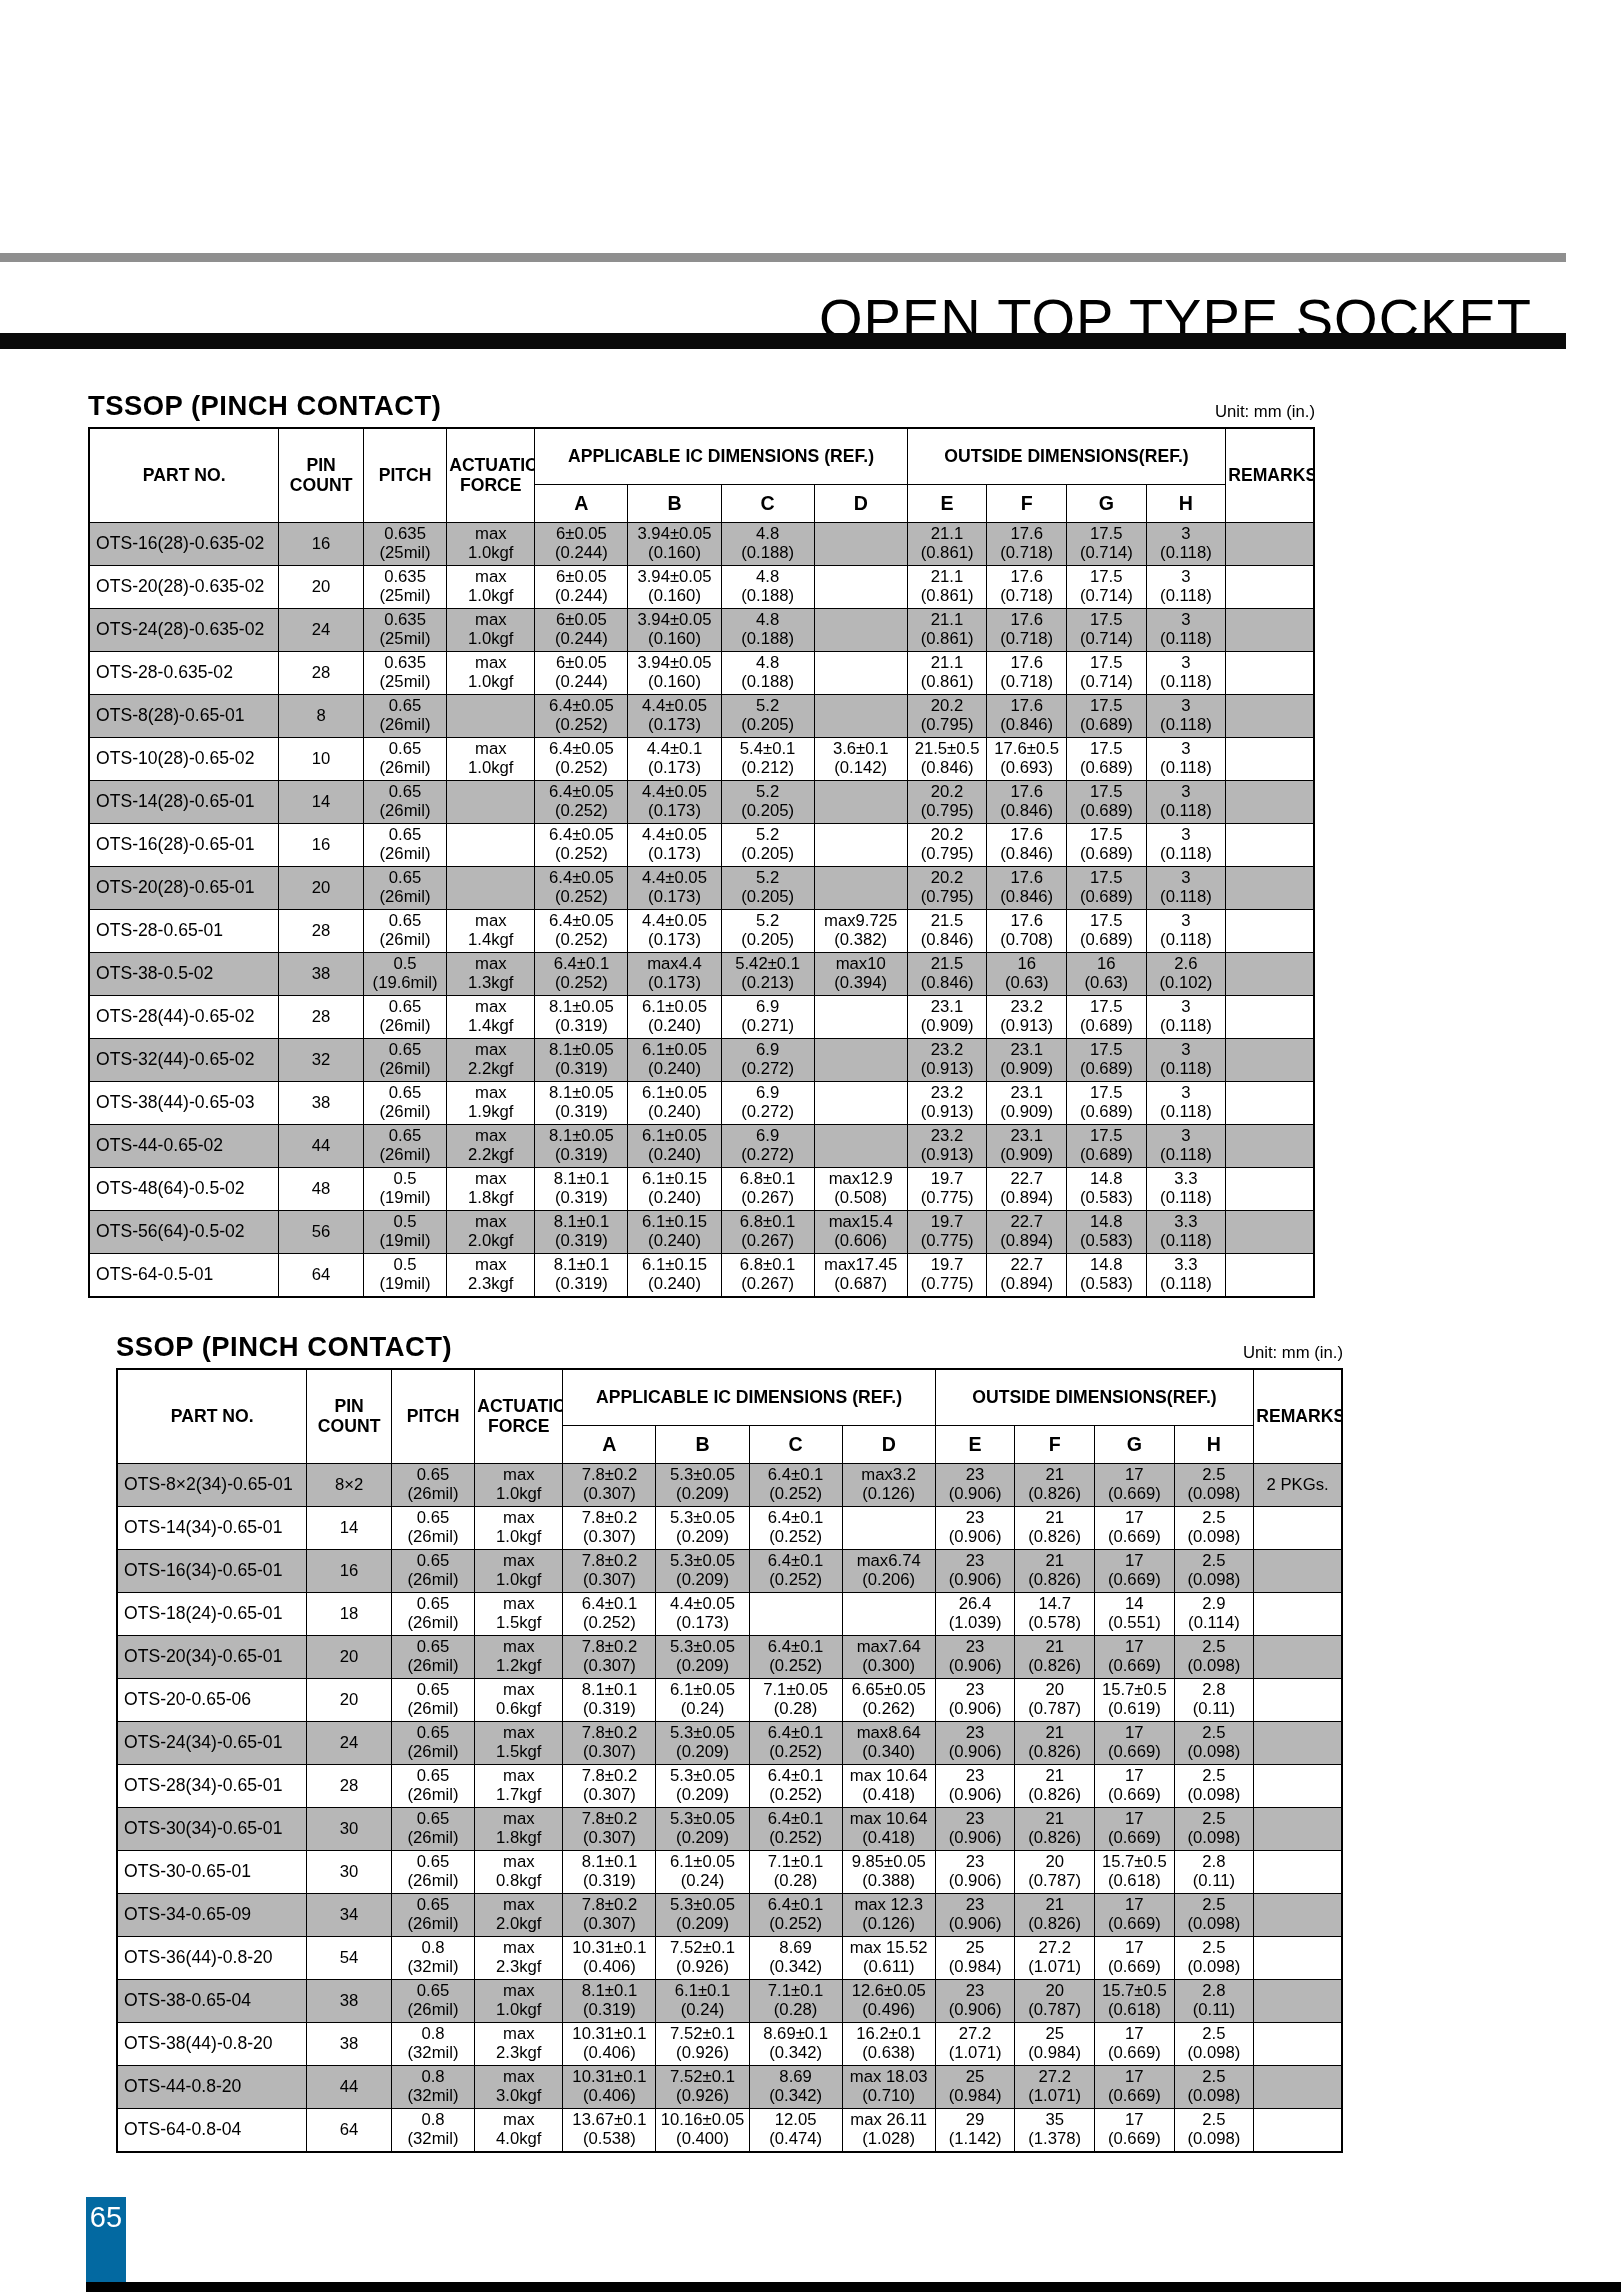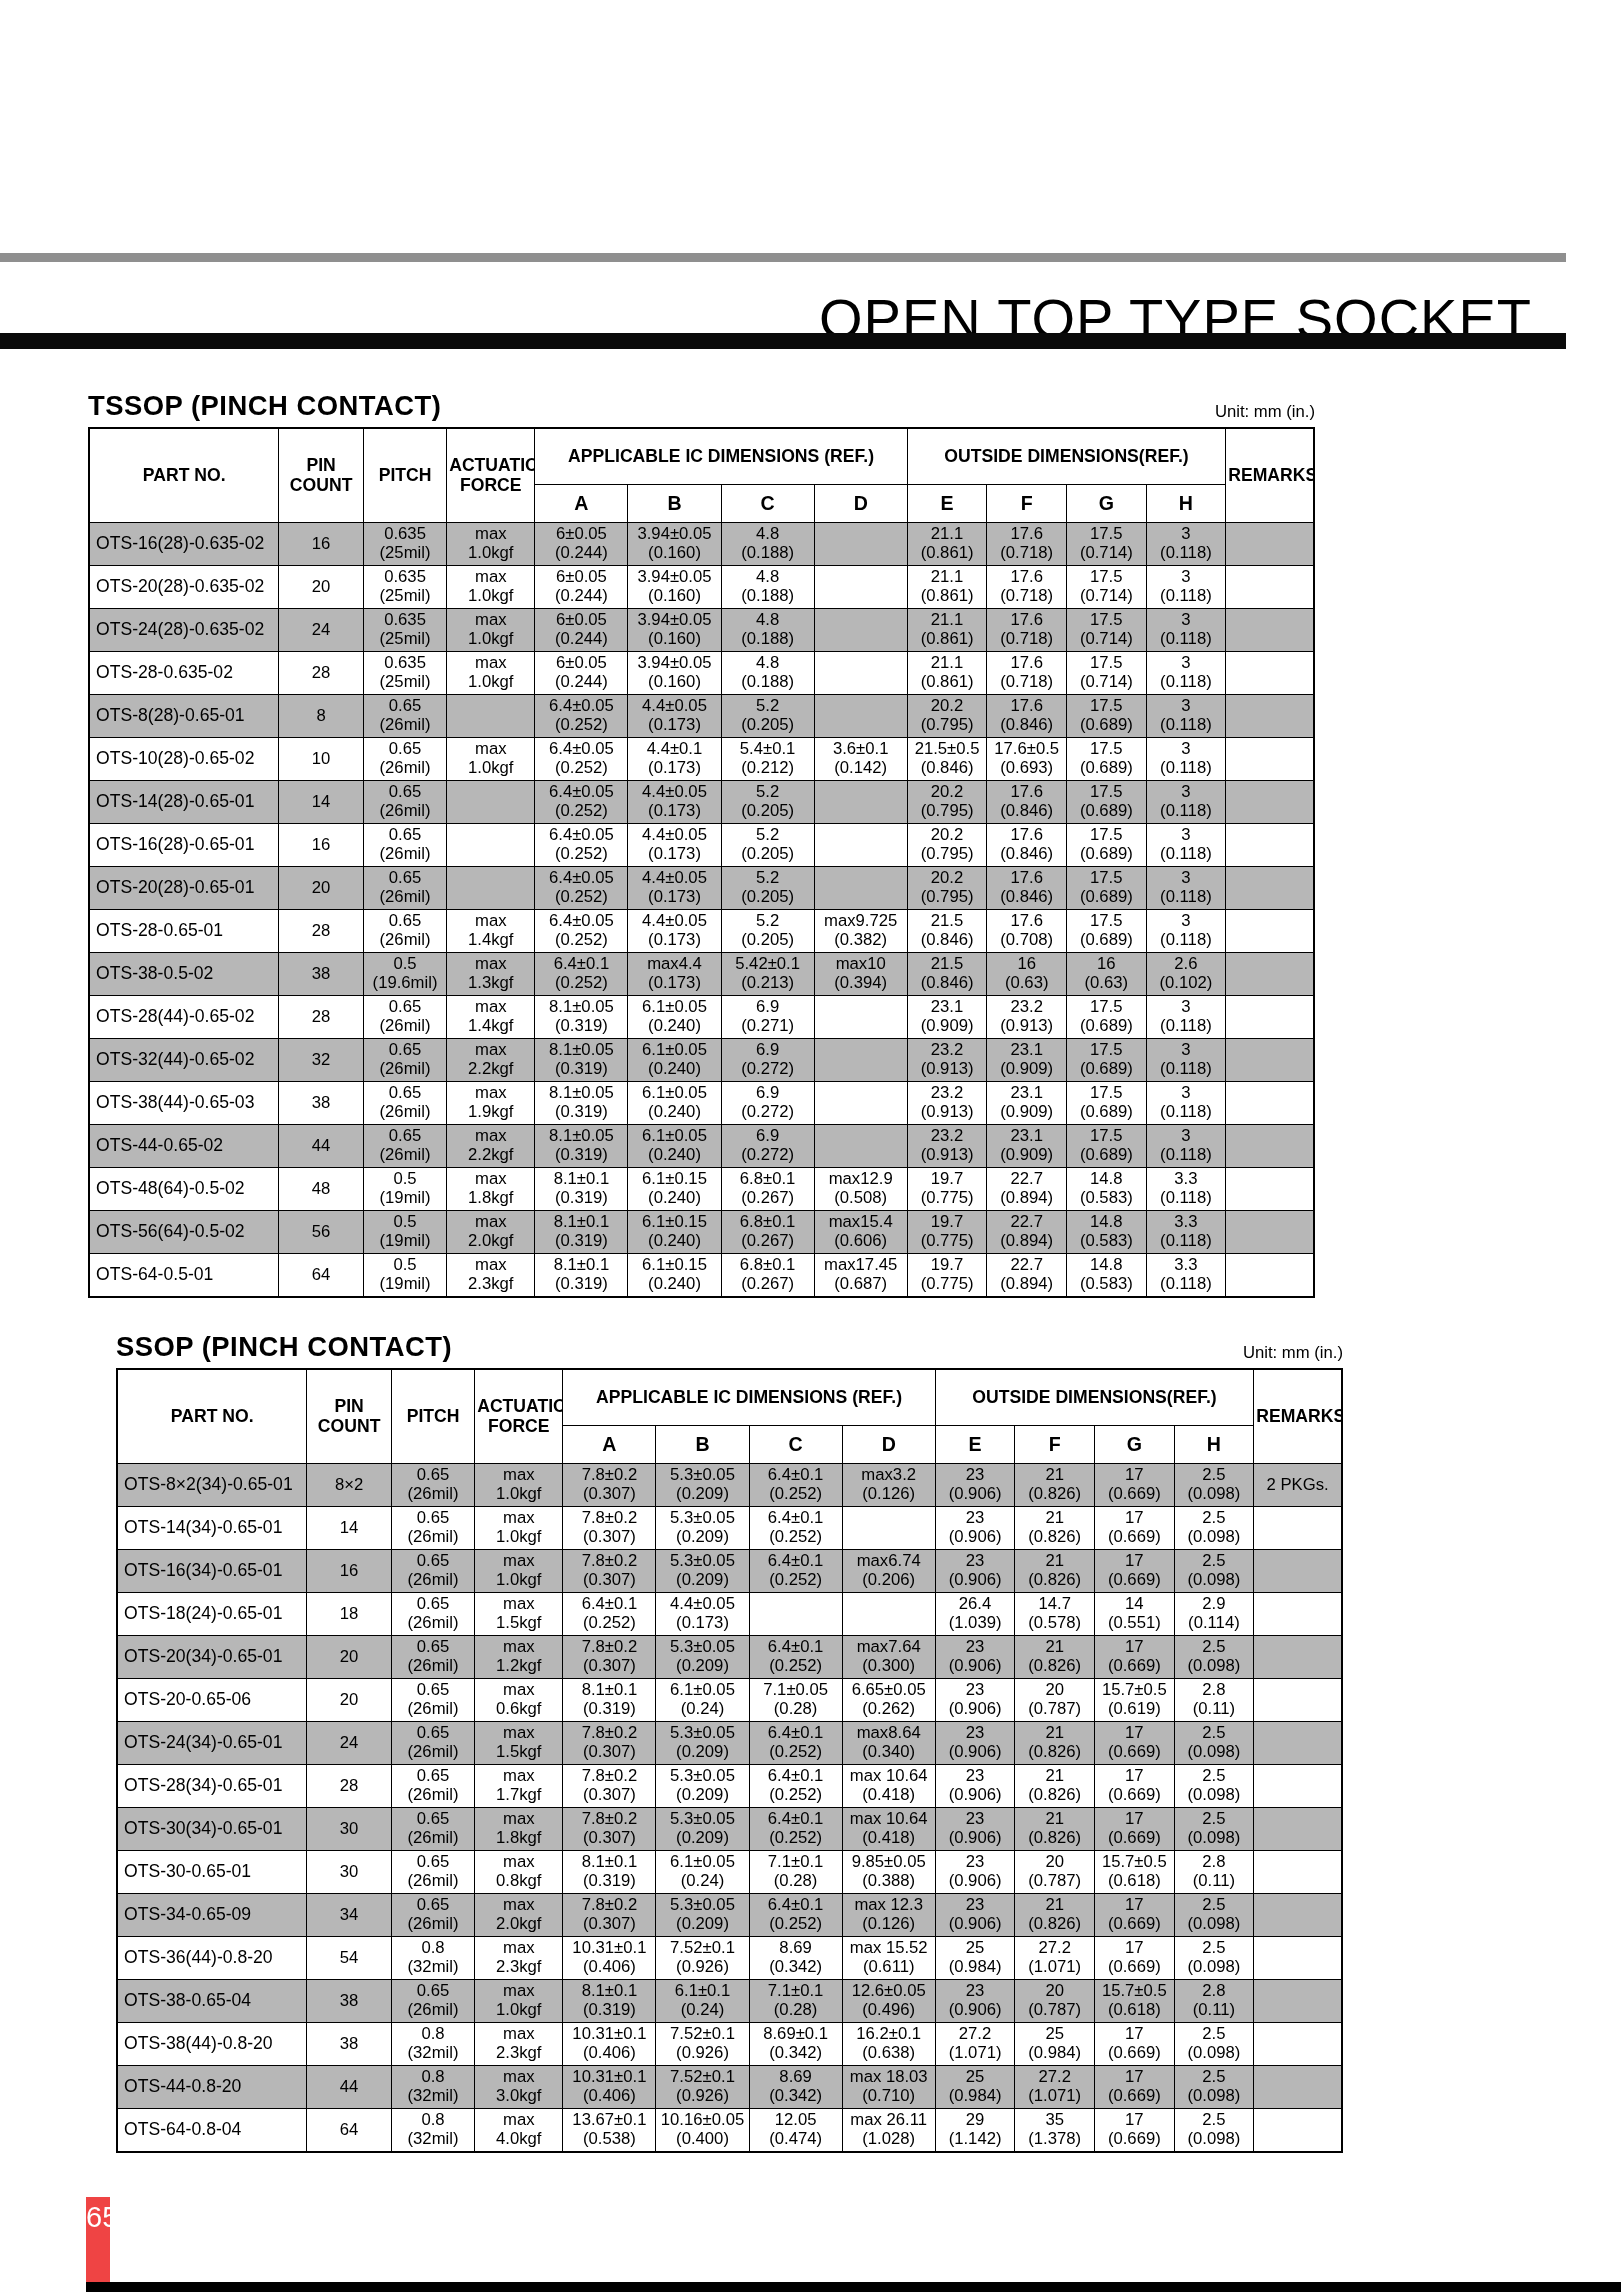--- a/index.html
+++ b/index.html
@@ -74,21 +74,21 @@
     text-align:left;
     padding-left:6px;
     font-size:17.6px;
     white-space:nowrap;
   }
   table.spec tbody tr:nth-child(odd){background:#b7b7b7;}
   table.spec tbody tr:nth-child(even){background:#ffffff;}
   
   .page-num-box{
     position:absolute; left:86px; top:2197px;
-    width:24px; height:95px; background:#ef4444;
+    width:40px; height:95px; background:#0369a1;
     color:#fff; font-size:29px; text-align:center;
     line-height:1.4;
   }
   .bottom-strip{
     position:absolute; left:86px; top:2282px;
     width:1535px; height:10.8px; background:#000;
   }
 </style>
 </head>
 <body>

